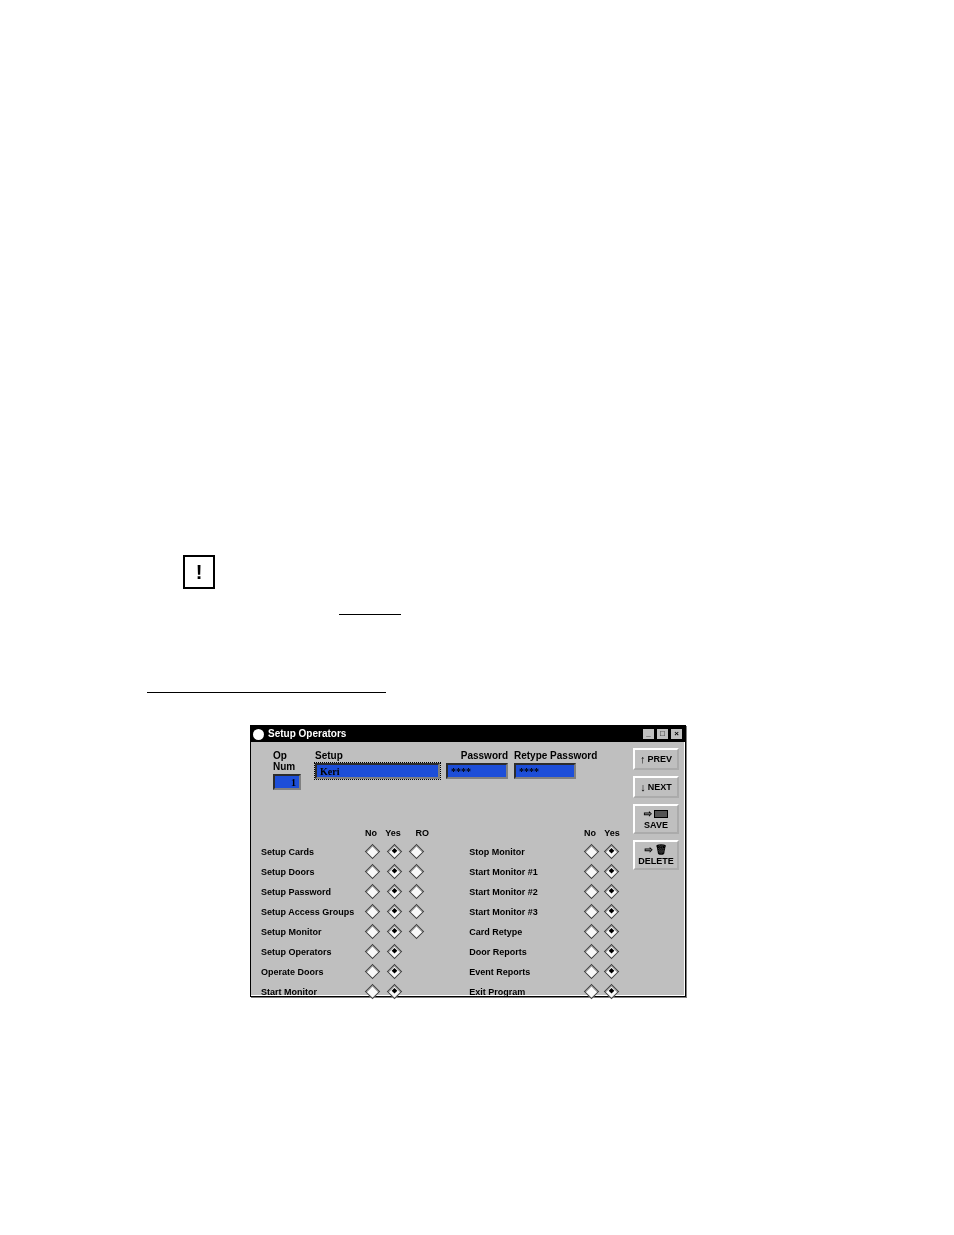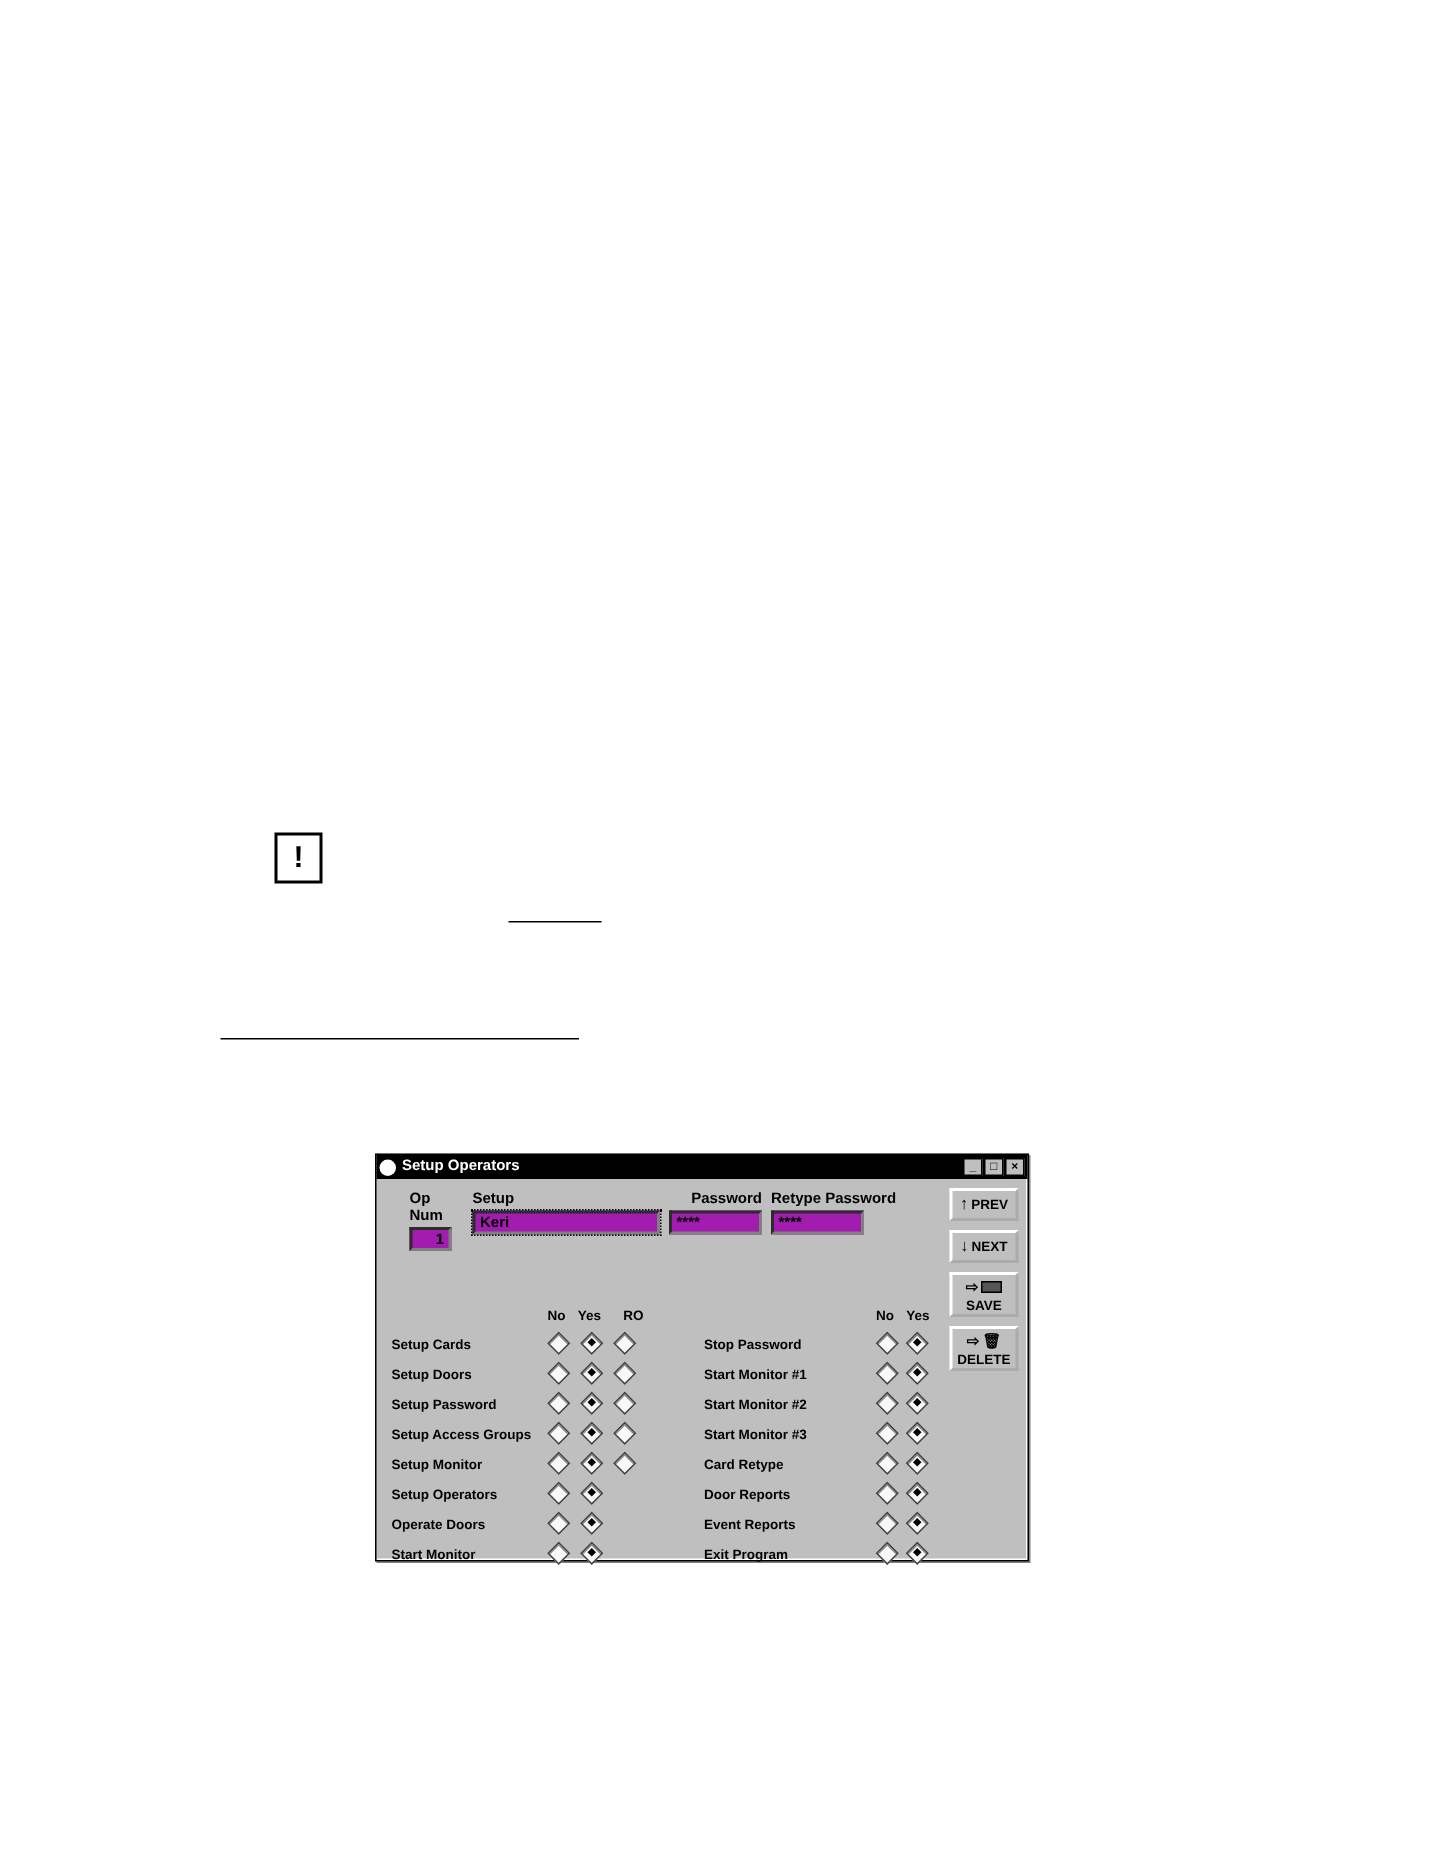--- a/index.html
+++ b/index.html
@@ -7,21 +7,21 @@
     padding: 0;
     font-family: Arial, Helvetica, sans-serif;
     background: #fff;
     width: 954px;
     height: 1235px;
     position: relative;
   }
   .window {
     position: absolute;
     left: 250px;
-    top: 769px;
+    top: 725px;
     width: 434px;
     height: 270px;
     border: 1px solid #000;
     background: #bfbfbf;
     box-shadow: 1px 1px 0 #808080, -1px -1px 0 #fff inset;
   }
   .titlebar {
     height: 16px;
     background: #000;
     color: #fff;
@@ -79,27 +79,28 @@
     font-size: 10px;
     font-weight: bold;
     margin-bottom: 2px;
   }
   .field {
     display: flex;
     flex-direction: column;
   }
   .input {
     border: 2px inset #808080;
-    background: #a21caf;
+    background: #1d4ed8;
     height: 16px;
     font-size: 10px;
     padding: 0 3px;
     line-height: 14px;
     box-sizing: border-box;
     font-weight: bold;
+    font-family: Liberation Serif, serif;
   }
   .input.opnum { width: 28px; text-align: right; }
   .input.name { width: 125px; }
   .input.pwd { width: 62px; }
   .actions {
     position: absolute;
     right: 6px;
     top: 6px;
     display: flex;
     flex-direction: column;
@@ -342,21 +343,21 @@
           </div>
       </div>
       <div class="col right">
         <div class="hdr hdr-right">
           <span style="flex:1;"></span>
           <span class="h-no">No</span>
           <span class="h-yes">Yes</span>
         </div>
         <div id="right-rows">
             <div class="row">
-              <span class="rlabel">Stop Password</span>
+              <span class="rlabel">Stop Monitor</span>
               <span class="radio"><span class="diamond"></span></span>
               <span class="radio"><span class="diamond filled"></span></span>
             </div>
             <div class="row">
               <span class="rlabel">Start Monitor #1</span>
               <span class="radio"><span class="diamond"></span></span>
               <span class="radio"><span class="diamond filled"></span></span>
             </div>
             <div class="row">
               <span class="rlabel">Start Monitor #2</span>

